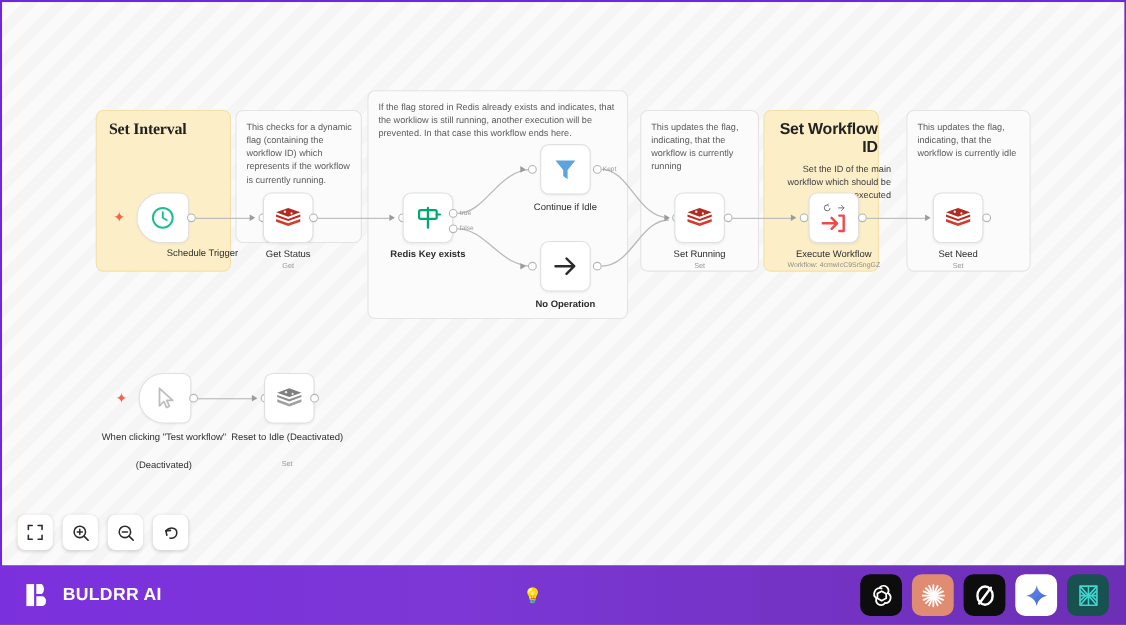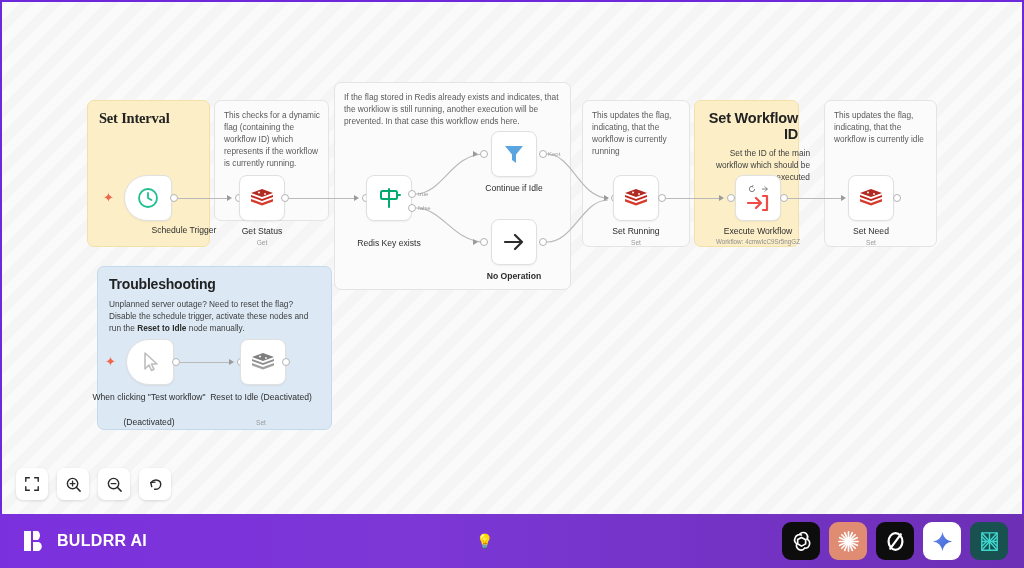--- a/index.html
+++ b/index.html
@@ -203,24 +203,20 @@
 
   <div class="group amber" style="left:692px;top:98px;width:105px;height:147px;text-align:right;">
     <div class="group-title" style="margin:9px 0 0 11px;">Set Workflow ID</div>
     <div class="group-desc dark" style="margin:5px 11px 0 11px;width:104px;">Set the ID of the main workflow which should be executed</div>
   </div>
 
   <div class="group plain" style="left:822px;top:98px;width:113px;height:147px;">
     <div class="group-desc" style="margin:8px 9px 0 9px;width:96px;">This updates the flag, indicating, that the workflow is currently idle</div>
   </div>
 
-  <div class="group blue" style="left:95px;top:264px;width:235px;height:164px;">
-    <div class="group-title" style="margin:9px 0 0 11px;font-size:14px;">Troubleshooting</div>
-    <div class="group-desc dark" style="margin:6px 11px 0 11px;width:213px;"><span>Unplanned server outage? Need to reset the flag? Disable the schedule trigger, activate these nodes and run the </span><b>Reset to Idle</b><span> node manually.</span></div>
-  </div>
 
   <svg class="curves">
 
     <path d="M414,192 C440,192 450,152 482,152" stroke="#b9b9b9" stroke-width="1.2" fill="none"></path>
 
     <path d="M414,206 C440,206 452,240 482,240" stroke="#b9b9b9" stroke-width="1.2" fill="none"></path>
 
     <path d="M545,152 C570,152 578,196 606,196" stroke="#b9b9b9" stroke-width="1.2" fill="none"></path>
 
     <path d="M545,240 C572,240 580,198 606,198" stroke="#b9b9b9" stroke-width="1.2" fill="none"></path>
@@ -259,21 +255,21 @@
     <svg width="26" height="26" viewBox="0 0 26 26">
       <path d="M13 4 L13 22" stroke="#00a96e" stroke-width="2" stroke-linecap="round"></path>
       <rect x="5" y="6" width="16" height="8" rx="1.5" stroke="#00a96e" stroke-width="2" fill="none"></rect>
       <path d="M21 10 L24 10" stroke="#00a96e" stroke-width="2" stroke-linecap="round"></path>
     </svg>
   </div>
   <div class="dot" style="left:406px;top:188px;"></div>
   <div class="port-label" style="left:416px;top:189px;">true</div>
   <div class="dot" style="left:406px;top:202px;"></div>
   <div class="port-label" style="left:416px;top:203px;">false</div>
-  <div class="node-label" style="left:327px;top:236px;">Redis Key exists</div>
+  <div class="node-label" style="left:327px;top:224px;font-weight:bold;">Redis Key exists</div>
 
   <div class="arrowhead" style="left:471px;top:148.5px;"></div>
   <div class="dot" style="left:478px;top:148px;"></div>
   <div class="node" style="left:489px;top:129px;">
     <svg width="26" height="26" viewBox="0 0 26 26">
       <path d="M4 5 L22 5 L15 13.5 L15 22 L11 19 L11 13.5 Z" fill="#5ba4e0"></path>
     </svg>
   </div>
   <div class="dot" style="left:537px;top:148px;"></div>
   <div class="port-label" style="left:546px;top:149px;">Kept</div>

